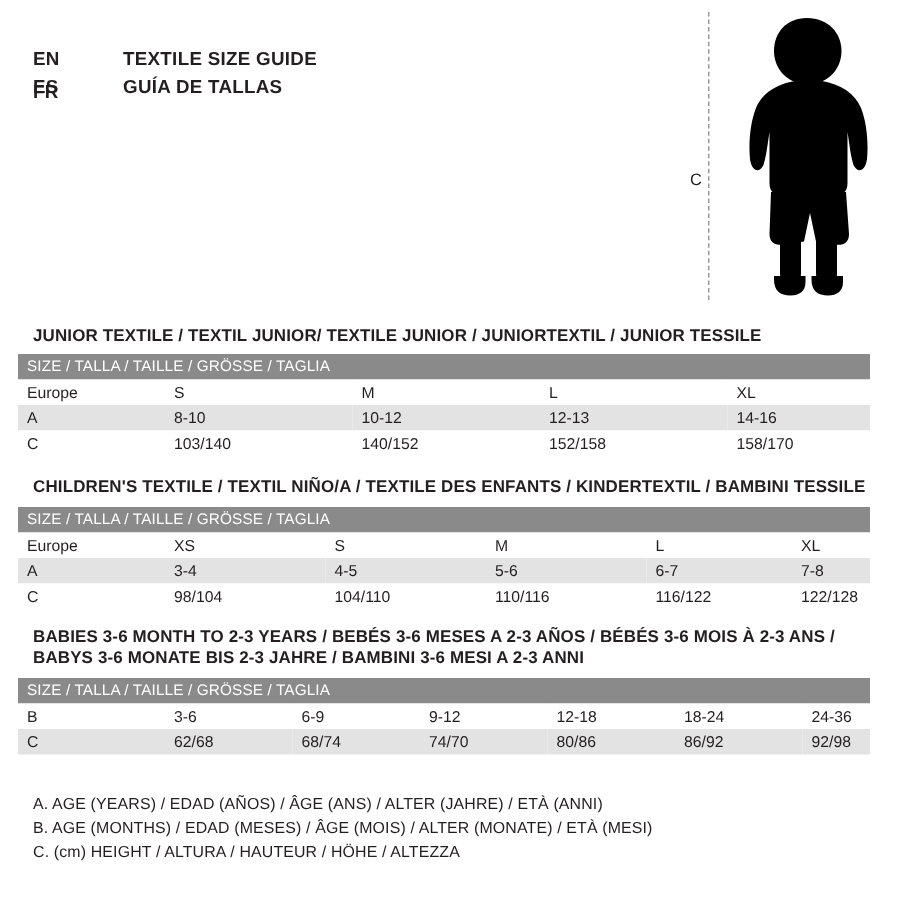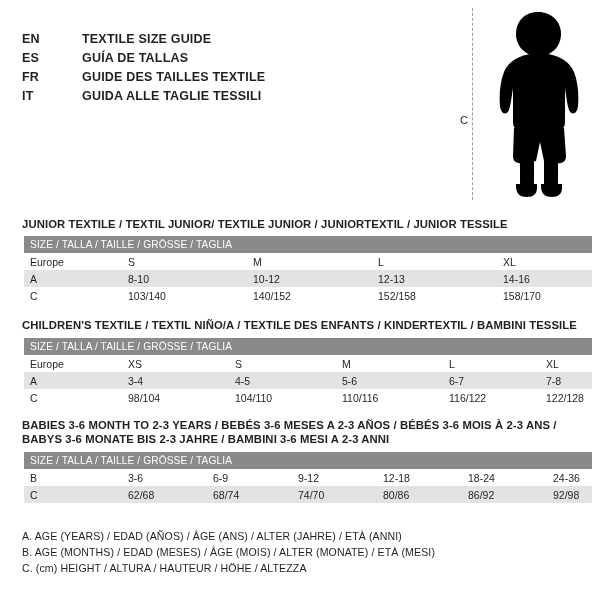--- a/index.html
+++ b/index.html
@@ -82,21 +82,21 @@
   
   .section-title {
     position: absolute;
     left: 22px;
     font-size: 11.3px;
     font-weight: bold;
     letter-spacing: 0.1px;
   }
   .table {
     position: absolute;
-    left: 24px;
+    left: 12px;
     width: 568px;
     border-collapse: collapse;
     font-size: 10.5px;
   }
   .table td {
     padding: 0;
     height: 17px;
     vertical-align: middle;
   }
   .row-head {
@@ -142,25 +142,20 @@
     <div class="lang-row">
       <span class="lang-code">EN</span>
       <span class="lang-title">TEXTILE SIZE GUIDE</span>
     </div>
     <div class="lang-row">
       <span class="lang-code">ES</span>
       <span class="lang-title">GUÍA DE TALLAS</span>
     </div>
     <div class="lang-row">
       <span class="lang-code">FR</span>
-      <span class="lang-title">GUIDE DES TAILLES TEXTILE</span>
-    </div>
-    <div class="lang-row">
-      <span class="lang-code">IT</span>
-      <span class="lang-title">GUIDA ALLE TAGLIE TESSILI</span>
     </div>
   </div>
 
   <div class="figure-area">
     <div class="dashed-line"></div>
     <div class="c-label">C</div>
     <svg class="child-svg" width="100" height="190" viewBox="0 0 100 190">
       <g fill="#000000">
 
         <path d="M52 2 C38 2 30 12 30 24 C30 34 36 42 45 45 L60 45 C69 42 75 34 75 24 C75 12 66 2 52 2 Z"></path>

